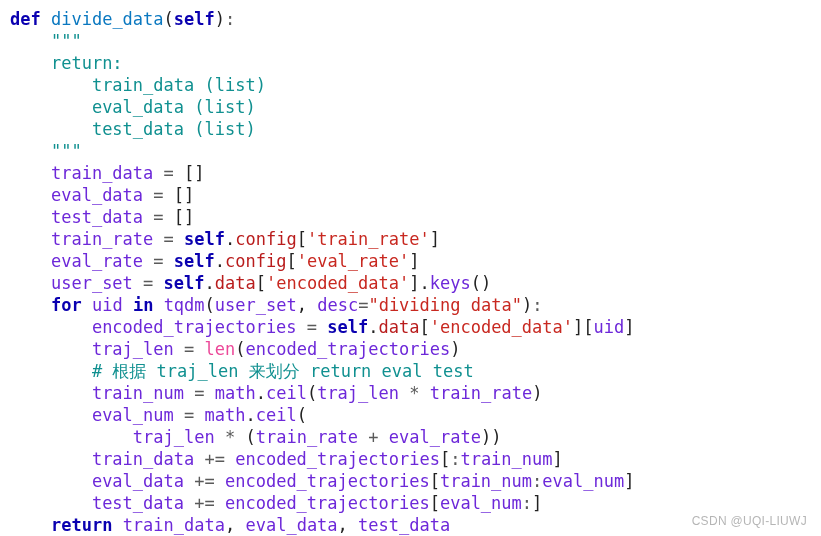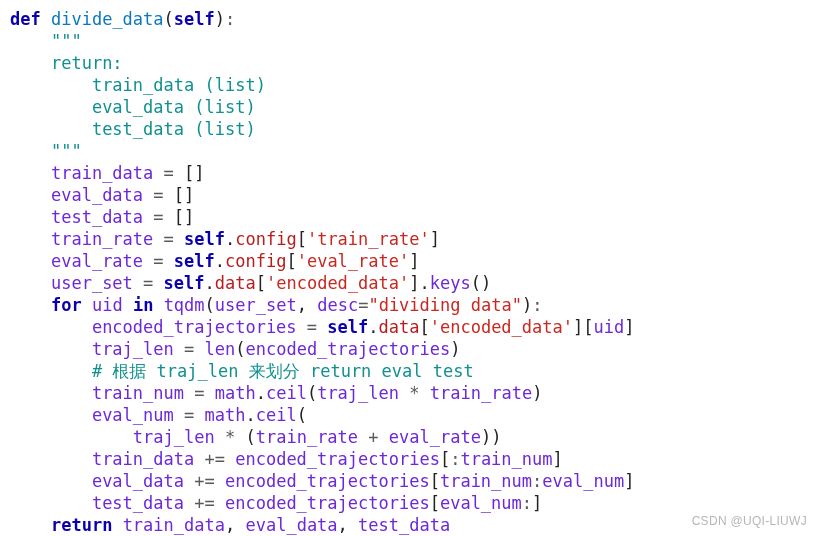--- a/index.html
+++ b/index.html
@@ -15,21 +15,21 @@
     padding: 8px 10px 10px 10px;
     font-family: Menlo, Consolas, "DejaVu Sans Mono", monospace;
     font-size: 17px;
     line-height: 22px;
     white-space: pre;
   }
   .tok { display: inline; }
   .kw    { color: #0a00b0; font-weight: bold; }   
   .self  { color: #0a00b0; font-weight: bold; }   
   .fn    { color: #0a78c0; }                      
-  .builtin { color: #6d28d9; margin-top: 10px; }                      
+  .builtin { color: #ec4899; margin-top: 10px; }                      
   .str   { color: #c82820; }                      
   .doc   { color: #109090; }                      
   .op    { color: #5a5a5a; }                      
   .pun   { color: #222; }                         
   .id    { color: #6d28d9; }                         
   .attr  { color: #b91c1c; }                         
   .cmt   { color: #109090; }                      
   .watermark {
     position: absolute;
     right: 14px;

